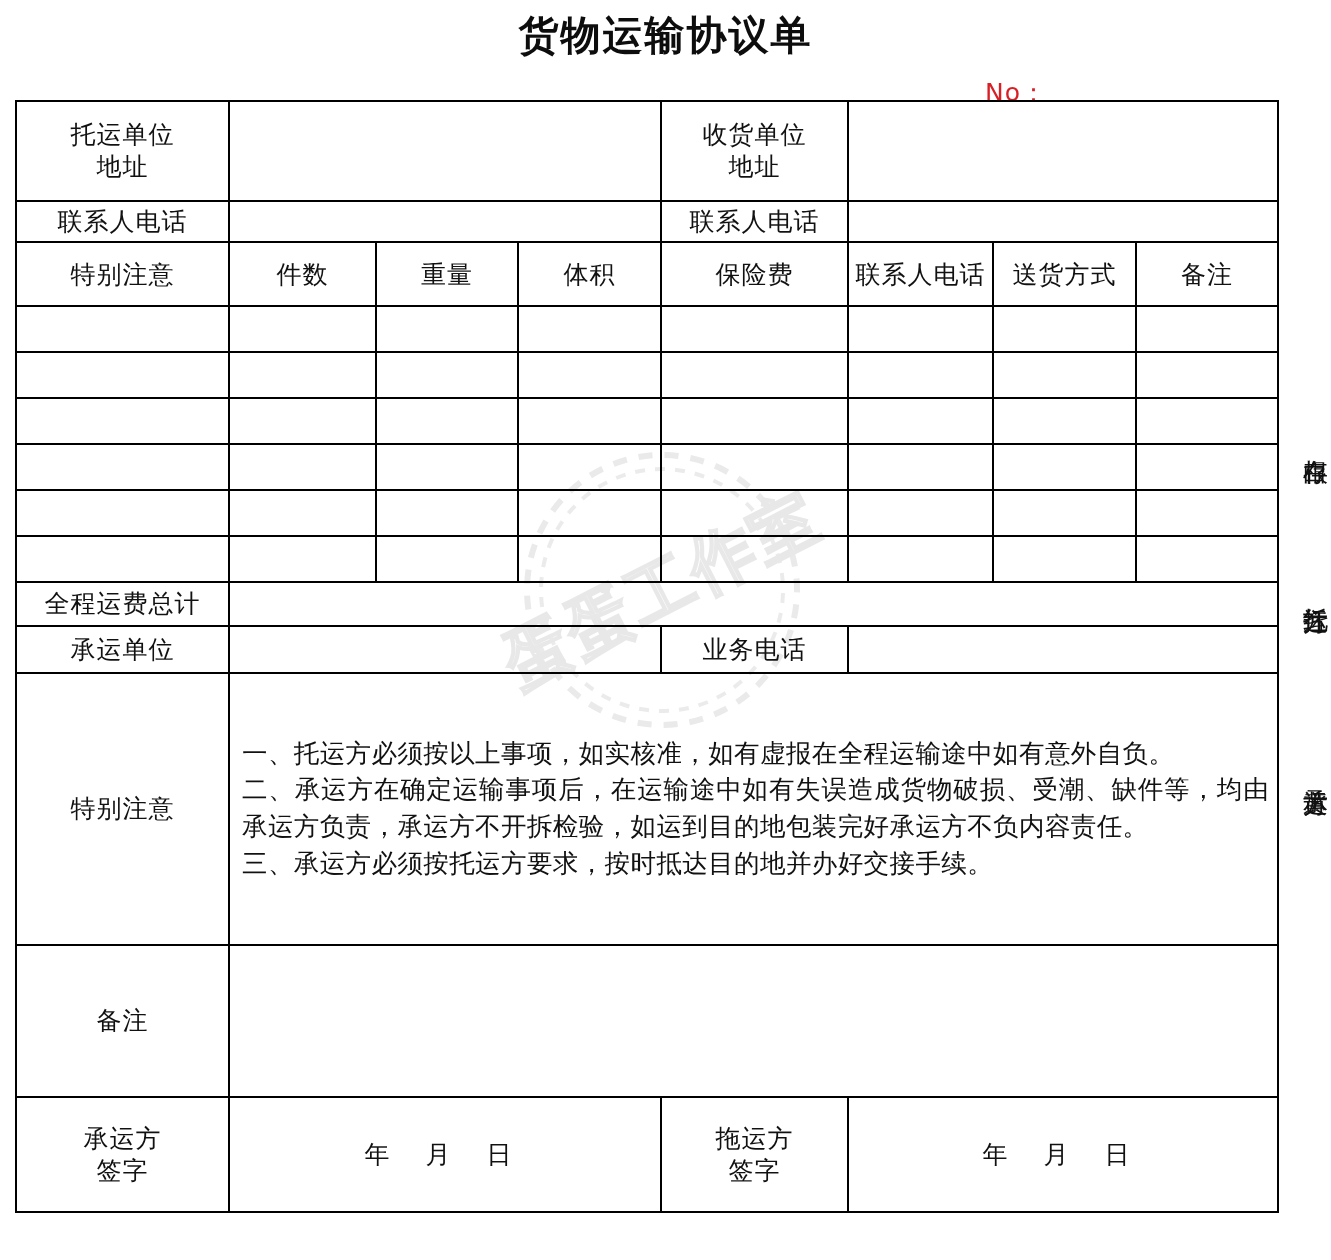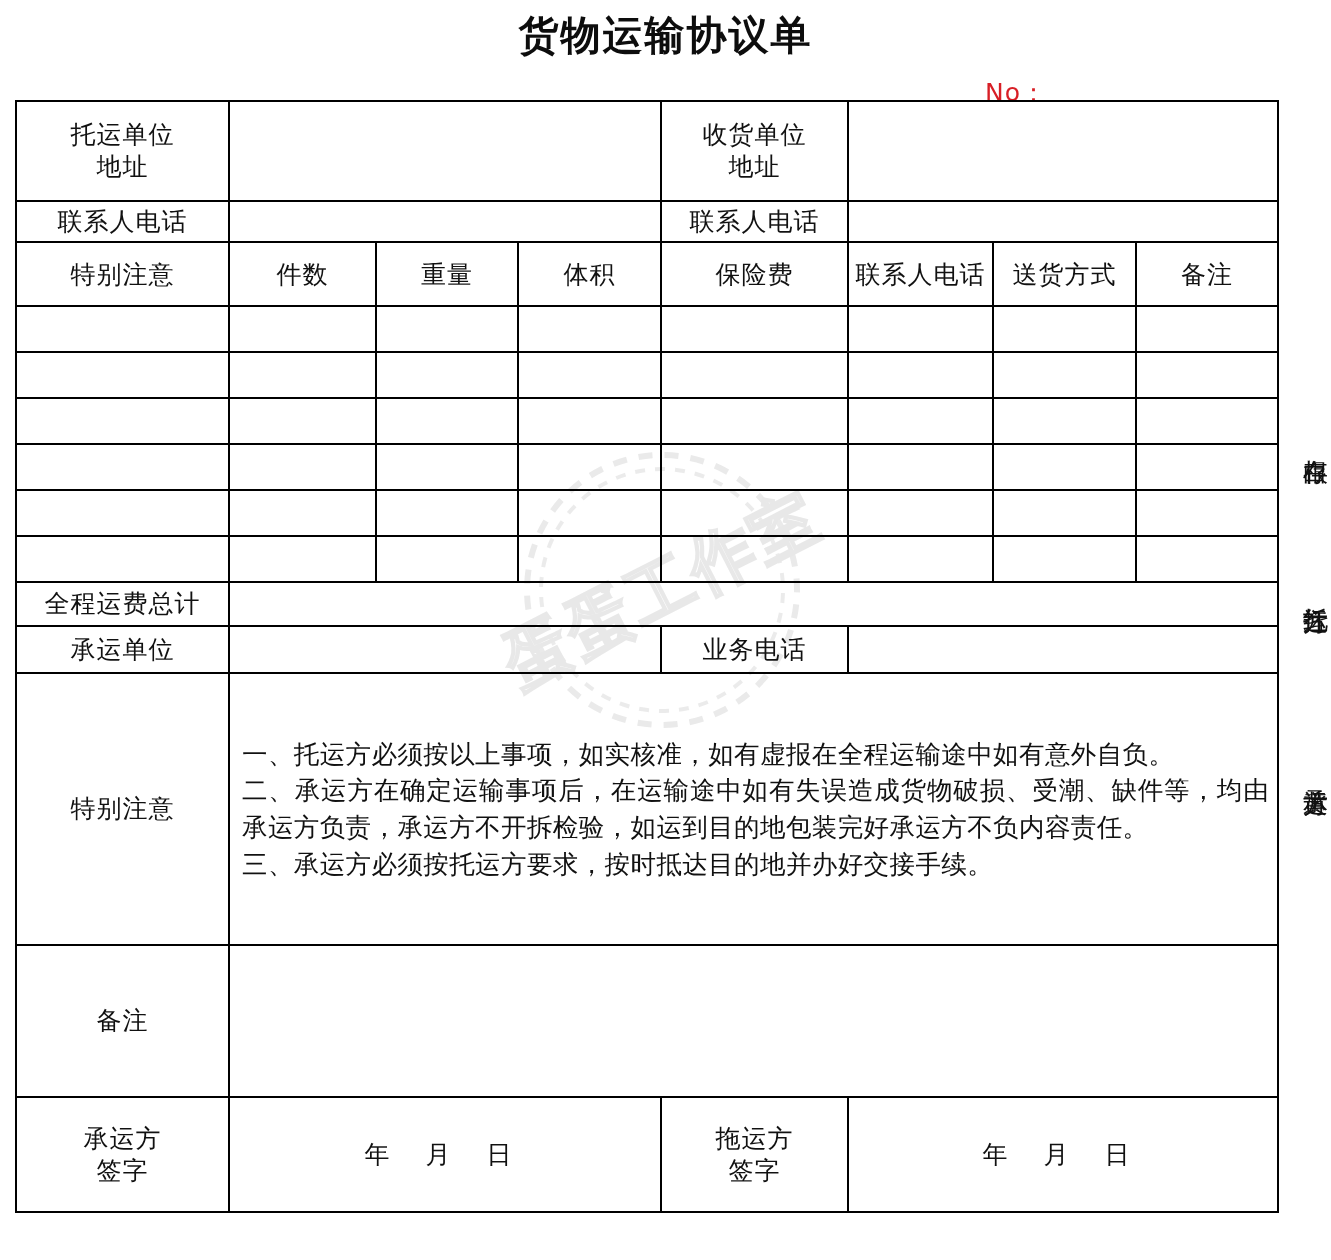--- a/index.html
+++ b/index.html
@@ -99,20 +99,21 @@
   .r-head1 { height: 100px; }
   .r-contact { height: 41px; }
   .r-fee { height: 44px; }
   .r-carrier { height: 47px; }
 
   
   .notice-cell {
     text-align: left !important;
     vertical-align: top;
     padding: 10px 8px 10px 12px !important;
+    font-family: Liberation Serif, serif;
   }
   .notice-text {
     font-size: 25.5px;
     line-height: 1.44;
     letter-spacing: 0.4px;
     color: #111111;
     text-align: justify;
   }
   .notice-text p { margin: 0; }
   .notice-label { height: 270px; }

